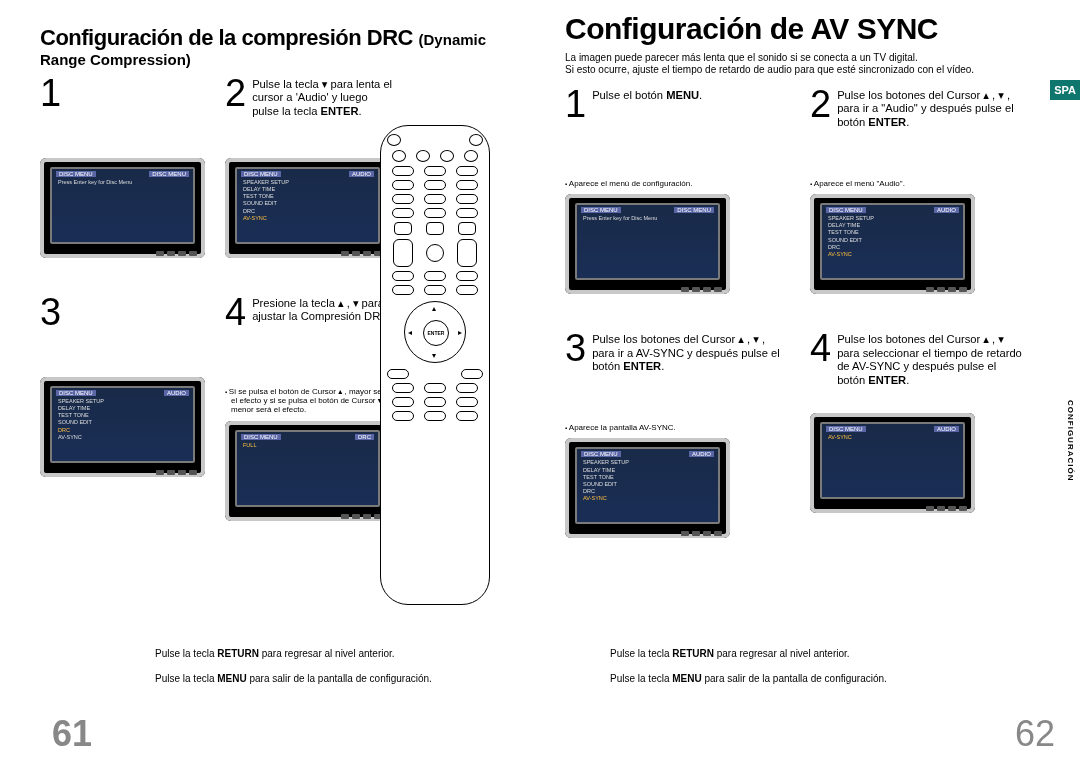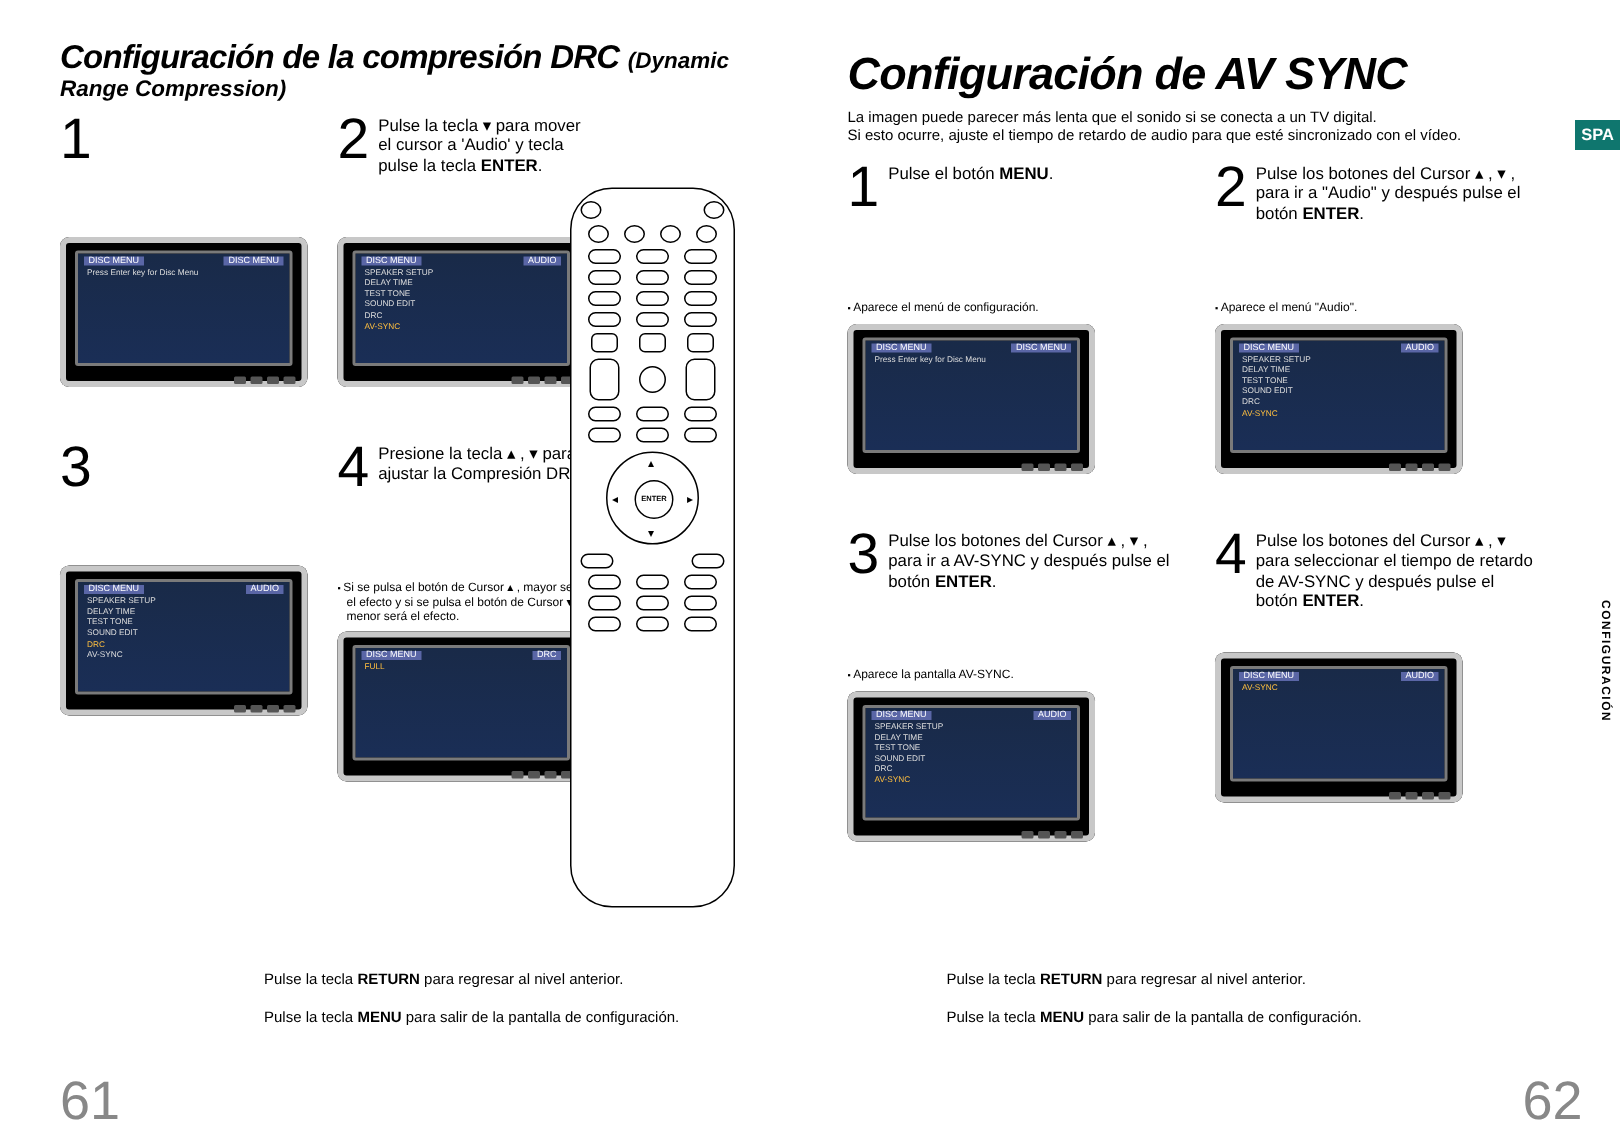--- a/index.html
+++ b/index.html
@@ -1,20 +1,20 @@
 <!DOCTYPE html>
 <html><head>
 <meta charset="utf-8">
 <style>
   * { box-sizing: border-box; margin: 0; padding: 0; }
   body { font-family: Arial, Helvetica, sans-serif; font-size: 10px; background: #fff; color: #000; }
   .spread { width: 1080px; height: 763px; display: flex; position: relative; }
   .page { width: 540px; height: 763px; position: relative; padding: 25px 10px 10px 40px; }
-  .page.right { padding: 33px 25px 10px 25px; }
-  .title { font-weight: bold; margin-bottom: 6px; font-style: italic; }
+  .page.right { padding: 12px 25px 10px 25px; }
+  .title { font-weight: bold; margin-bottom: 6px; }
   .title .t61 { font-size: 22px; letter-spacing: -0.5px; }
   .title .t61s { font-size: 15px; }
   .title .t62 { font-size: 30px; letter-spacing: -0.5px; }
   .intro { font-size: 10px; line-height: 1.15; margin-bottom: 10px; width: 470px; }
   .steps-grid { display: grid; grid-template-columns: 170px 170px; grid-template-rows: auto auto; row-gap: 35px; column-gap: 15px; }
   .steps-grid.right { grid-template-columns: 215px 215px; column-gap: 30px; }
   .step { display: flex; flex-direction: column; }
   .step-head { display: flex; align-items: flex-start; gap: 6px; min-height: 78px; }
   .step-num { font-size: 38px; font-weight: 400; line-height: 1; font-family: "Arial Narrow", Arial, sans-serif; }
   .step-text { font-size: 11.2px; line-height: 1.2; padding-top: 4px; }
@@ -33,23 +33,23 @@
   .remote { position: absolute; left: 380px; top: 125px; width: 110px; height: 480px; border: 1.5px solid #000; border-radius: 28px; background: #fff; padding: 8px 6px; }
   .remote-row { display: flex; justify-content: space-around; margin-bottom: 4px; }
   .remote-btn { border: 1px solid #000; border-radius: 3px; background: #fff; height: 10px; min-width: 14px; }
   .remote-btn.round { border-radius: 50%; width: 12px; height: 12px; }
   .remote-btn.oval { border-radius: 6px; width: 22px; height: 10px; }
   .remote-btn.big { width: 18px; height: 13px; border-radius: 4px; }
   .remote-dpad { width: 62px; height: 62px; border: 1.5px solid #000; border-radius: 50%; margin: 6px auto; position: relative; }
   .remote-dpad .center { position:absolute; top:18px; left:18px; width:26px; height:26px; border:1.5px solid #000; border-radius:50%; font-size:5px; text-align:center; line-height:24px; font-weight:bold; }
   .remote-dpad .arr { position:absolute; font-size:8px; }
   .footer-notes { position: absolute; bottom: 65px; left: 155px; right: 30px; font-size: 10px; }
-  .footer-notes div { margin-bottom: 14px; margin-left: 21px; }
+  .footer-notes div { margin-bottom: 14px; }
   .page-num { position: absolute; bottom: 8px; font-size: 36px; color: #888; font-weight: 300; }
-  .page-num.left { left: 40px; }
+  .page-num.left { left: 52px; font-weight: bold; }
   .page-num.right { right: 25px; }
   .spa-tab { position: absolute; right: 0; top: 80px; background: #0f766e; color: #fff; font-size: 11px; font-weight: bold; padding: 4px 4px; }
   .side-tab { position: absolute; right: 5px; top: 400px; writing-mode: vertical-rl; font-size: 8px; letter-spacing: 1px; font-weight: bold; }
 </style>
 </head>
 <body>
 
 <div class="spread">
 
   <div class="page">
@@ -76,21 +76,21 @@
               <span></span>
               <span></span>
               <span></span>
             </div>
         </div>
       </div>
 
       <div class="step">
         <div class="step-head">
           <div class="step-num">2</div>
-          <div class="step-text"><span>Pulse la tecla ▾ para mover el cursor a 'Audio' y tecla pulse la tecla </span><span class="bold">ENTER</span><span>.</span></div>
+          <div class="step-text"><span>Pulse la tecla ▾ para lenta el cursor a 'Audio' y luego pulse la tecla </span><span class="bold">ENTER</span><span>.</span></div>
         </div>
         <div class="tv">
           <div class="tv-screen">
               <div class="hdr">
                 <span>DISC MENU</span>
                 <span>AUDIO</span>
               </div>
             <div class="row">SPEAKER SETUP</div>
             <div class="row">DELAY TIME</div>
             <div class="row">TEST TONE</div>

